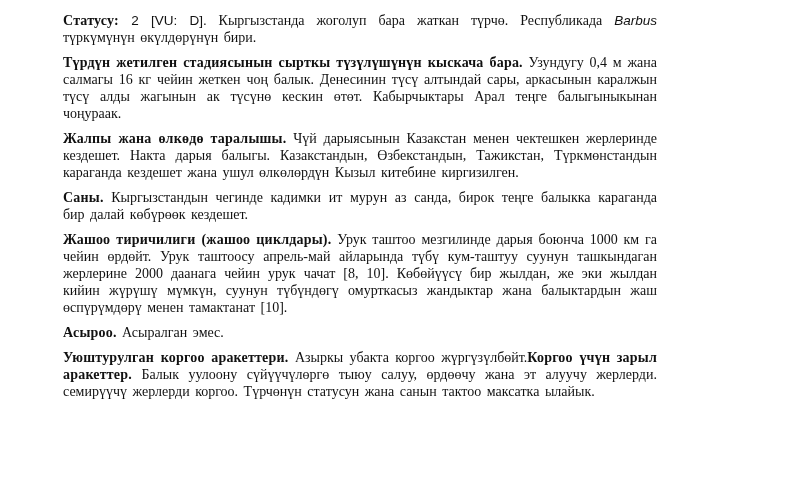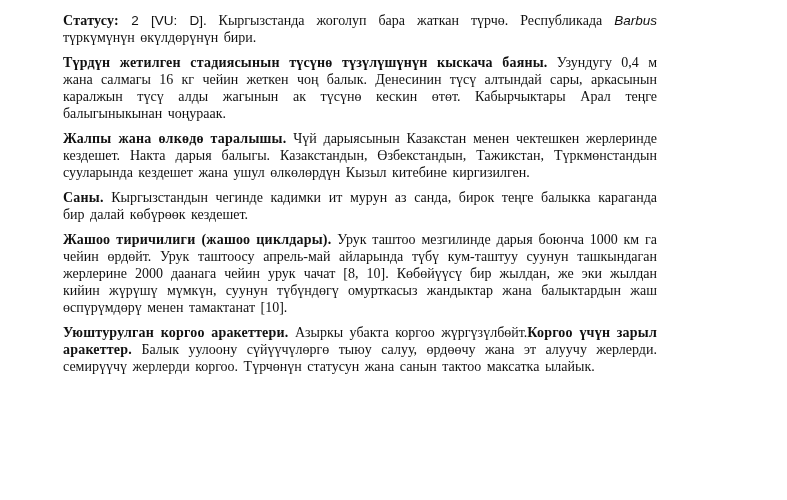--- a/index.html
+++ b/index.html
@@ -43,18 +43,19 @@
     font-family: "Liberation Sans", "DejaVu Sans", sans-serif;
     font-style: italic;
     font-size: 13.5px;
   }
 </style>
 </head>
 <body>
 
 <div class="page">
   <p class="doc-paragraph"><span class="seg-bold">Статусу:</span><span class="seg-sans"> 2 [VU: D].</span><span class="seg-regular"> Кыргызстанда жоголуп бара жаткан түрчө. Республикада </span><span class="seg-sans-italic">Barbus</span><span class="seg-regular"> түркүмүнүн өкүлдөрүнүн бири.</span></p>
-  <p class="doc-paragraph"><span class="seg-bold">Түрдүн жетилген стадиясынын түсүнө түзүлүшүнүн кыскача баяны.</span><span class="seg-regular"> Узундугу 0,4 м жана салмагы 16 кг чейин жеткен чоң балык. Денесинин түсү алтындай сары, аркасынын каралжын түсү алды жагынын ак түсүнө кескин өтөт. Кабырчыктары Арал теңге балыгыныкынан чоңураак.</span></p>
-  <p class="doc-paragraph"><span class="seg-bold">Жалпы жана өлкөдө таралышы.</span><span class="seg-regular"> Чүй дарыясынын Казакстан менен чектешкен жерлеринде кездешет. Накта дарыя балыгы. Казакстандын, Өзбекстандын, Тажикстан, Түркмөнстандын сууларында кездешет жана ушул өлкөлөрдүн Кызыл китебине киргизилген.</span></p>
+  <p class="doc-paragraph"><span class="seg-bold">Түрдүн жетилген стадиясынын сырткы түзүлүшүнүн кыскача бара.</span><span class="seg-regular"> Узундугу 0,4 м жана салмагы 16 кг чейин жеткен чоң балык. Денесинин түсү алтындай сары, аркасынын каралжын түсү алды жагынын ак түсүнө кескин өтөт. Кабырчыктары Арал теңге балыгыныкынан чоңураак.</span></p>
+  <p class="doc-paragraph"><span class="seg-bold">Жалпы жана өлкөдө таралышы.</span><span class="seg-regular"> Чүй дарыясынын Казакстан менен чектешкен жерлеринде кездешет. Накта дарыя балыгы. Казакстандын, Өзбекстандын, Тажикстан, Түркмөнстандын караганда кездешет жана ушул өлкөлөрдүн Кызыл китебине киргизилген.</span></p>
   <p class="doc-paragraph"><span class="seg-bold">Саны.</span><span class="seg-regular"> Кыргызстандын чегинде кадимки ит мурун аз санда, бирок теңге балыкка караганда бир далай көбүрөөк кездешет.</span></p>
   <p class="doc-paragraph"><span class="seg-bold">Жашоо тиричилиги (жашоо циклдары).</span><span class="seg-regular"> Урук таштоо мезгилинде дарыя боюнча 1000 км га чейин өрдөйт. Урук таштоосу апрель-май айларында түбү кум-таштуу суунун ташкындаган жерлерине 2000 даанага чейин урук чачат [8, 10]. Көбөйүүсү бир жылдан, же эки жылдан кийин жүрүшү мүмкүн, суунун түбүндөгү омурткасыз жандыктар жана балыктардын жаш өспүрүмдөрү менен тамактанат [10].</span></p>
+  <p class="doc-paragraph"><span class="seg-bold">Асыроо.</span><span class="seg-regular"> Асыралган эмес.</span></p>
   <p class="doc-paragraph"><span class="seg-bold">Уюштурулган коргоо аракеттери.</span><span class="seg-regular"> Азыркы убакта коргоо жүргүзүлбөйт.</span><span class="seg-bold">Коргоо үчүн зарыл аракеттер.</span><span class="seg-regular"> Балык уулоону сүйүүчүлөргө тыюу салуу, өрдөөчу жана эт алуучу жерлерди. семирүүчү жерлерди коргоо. Түрчөнүн статусун жана санын тактоо максатка ылайык.</span></p>
 </div>
 
 </body></html>

